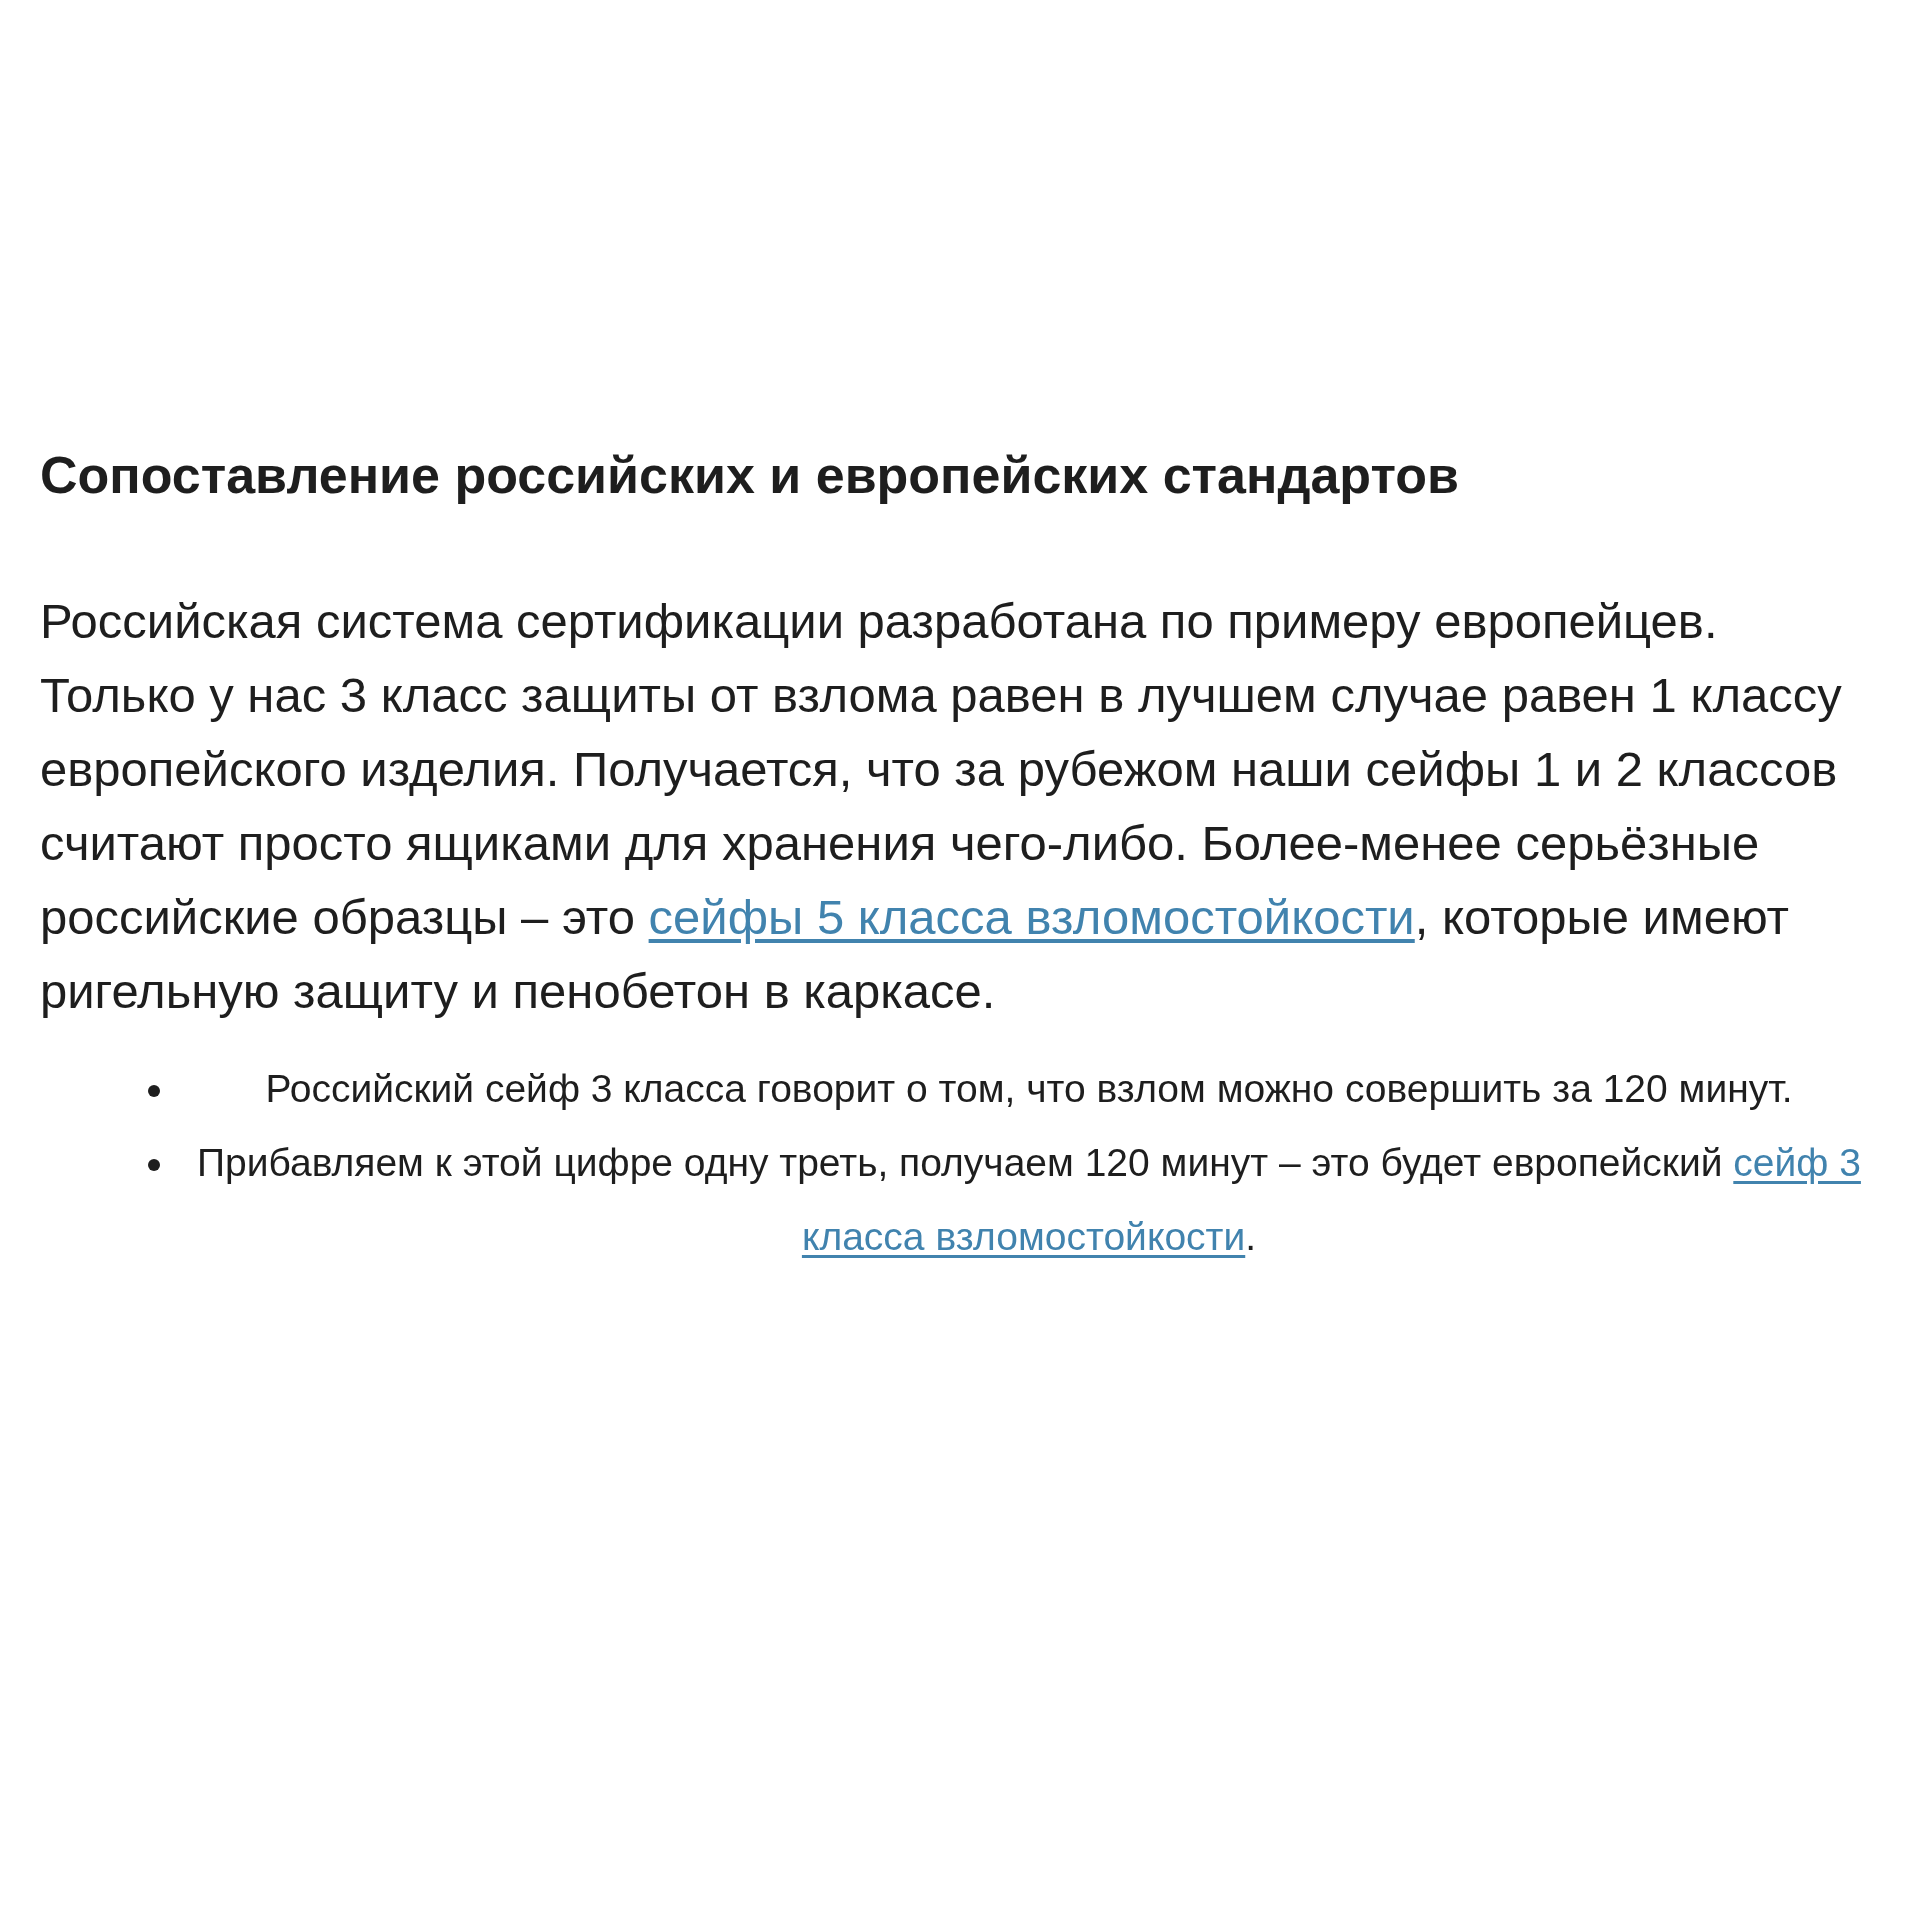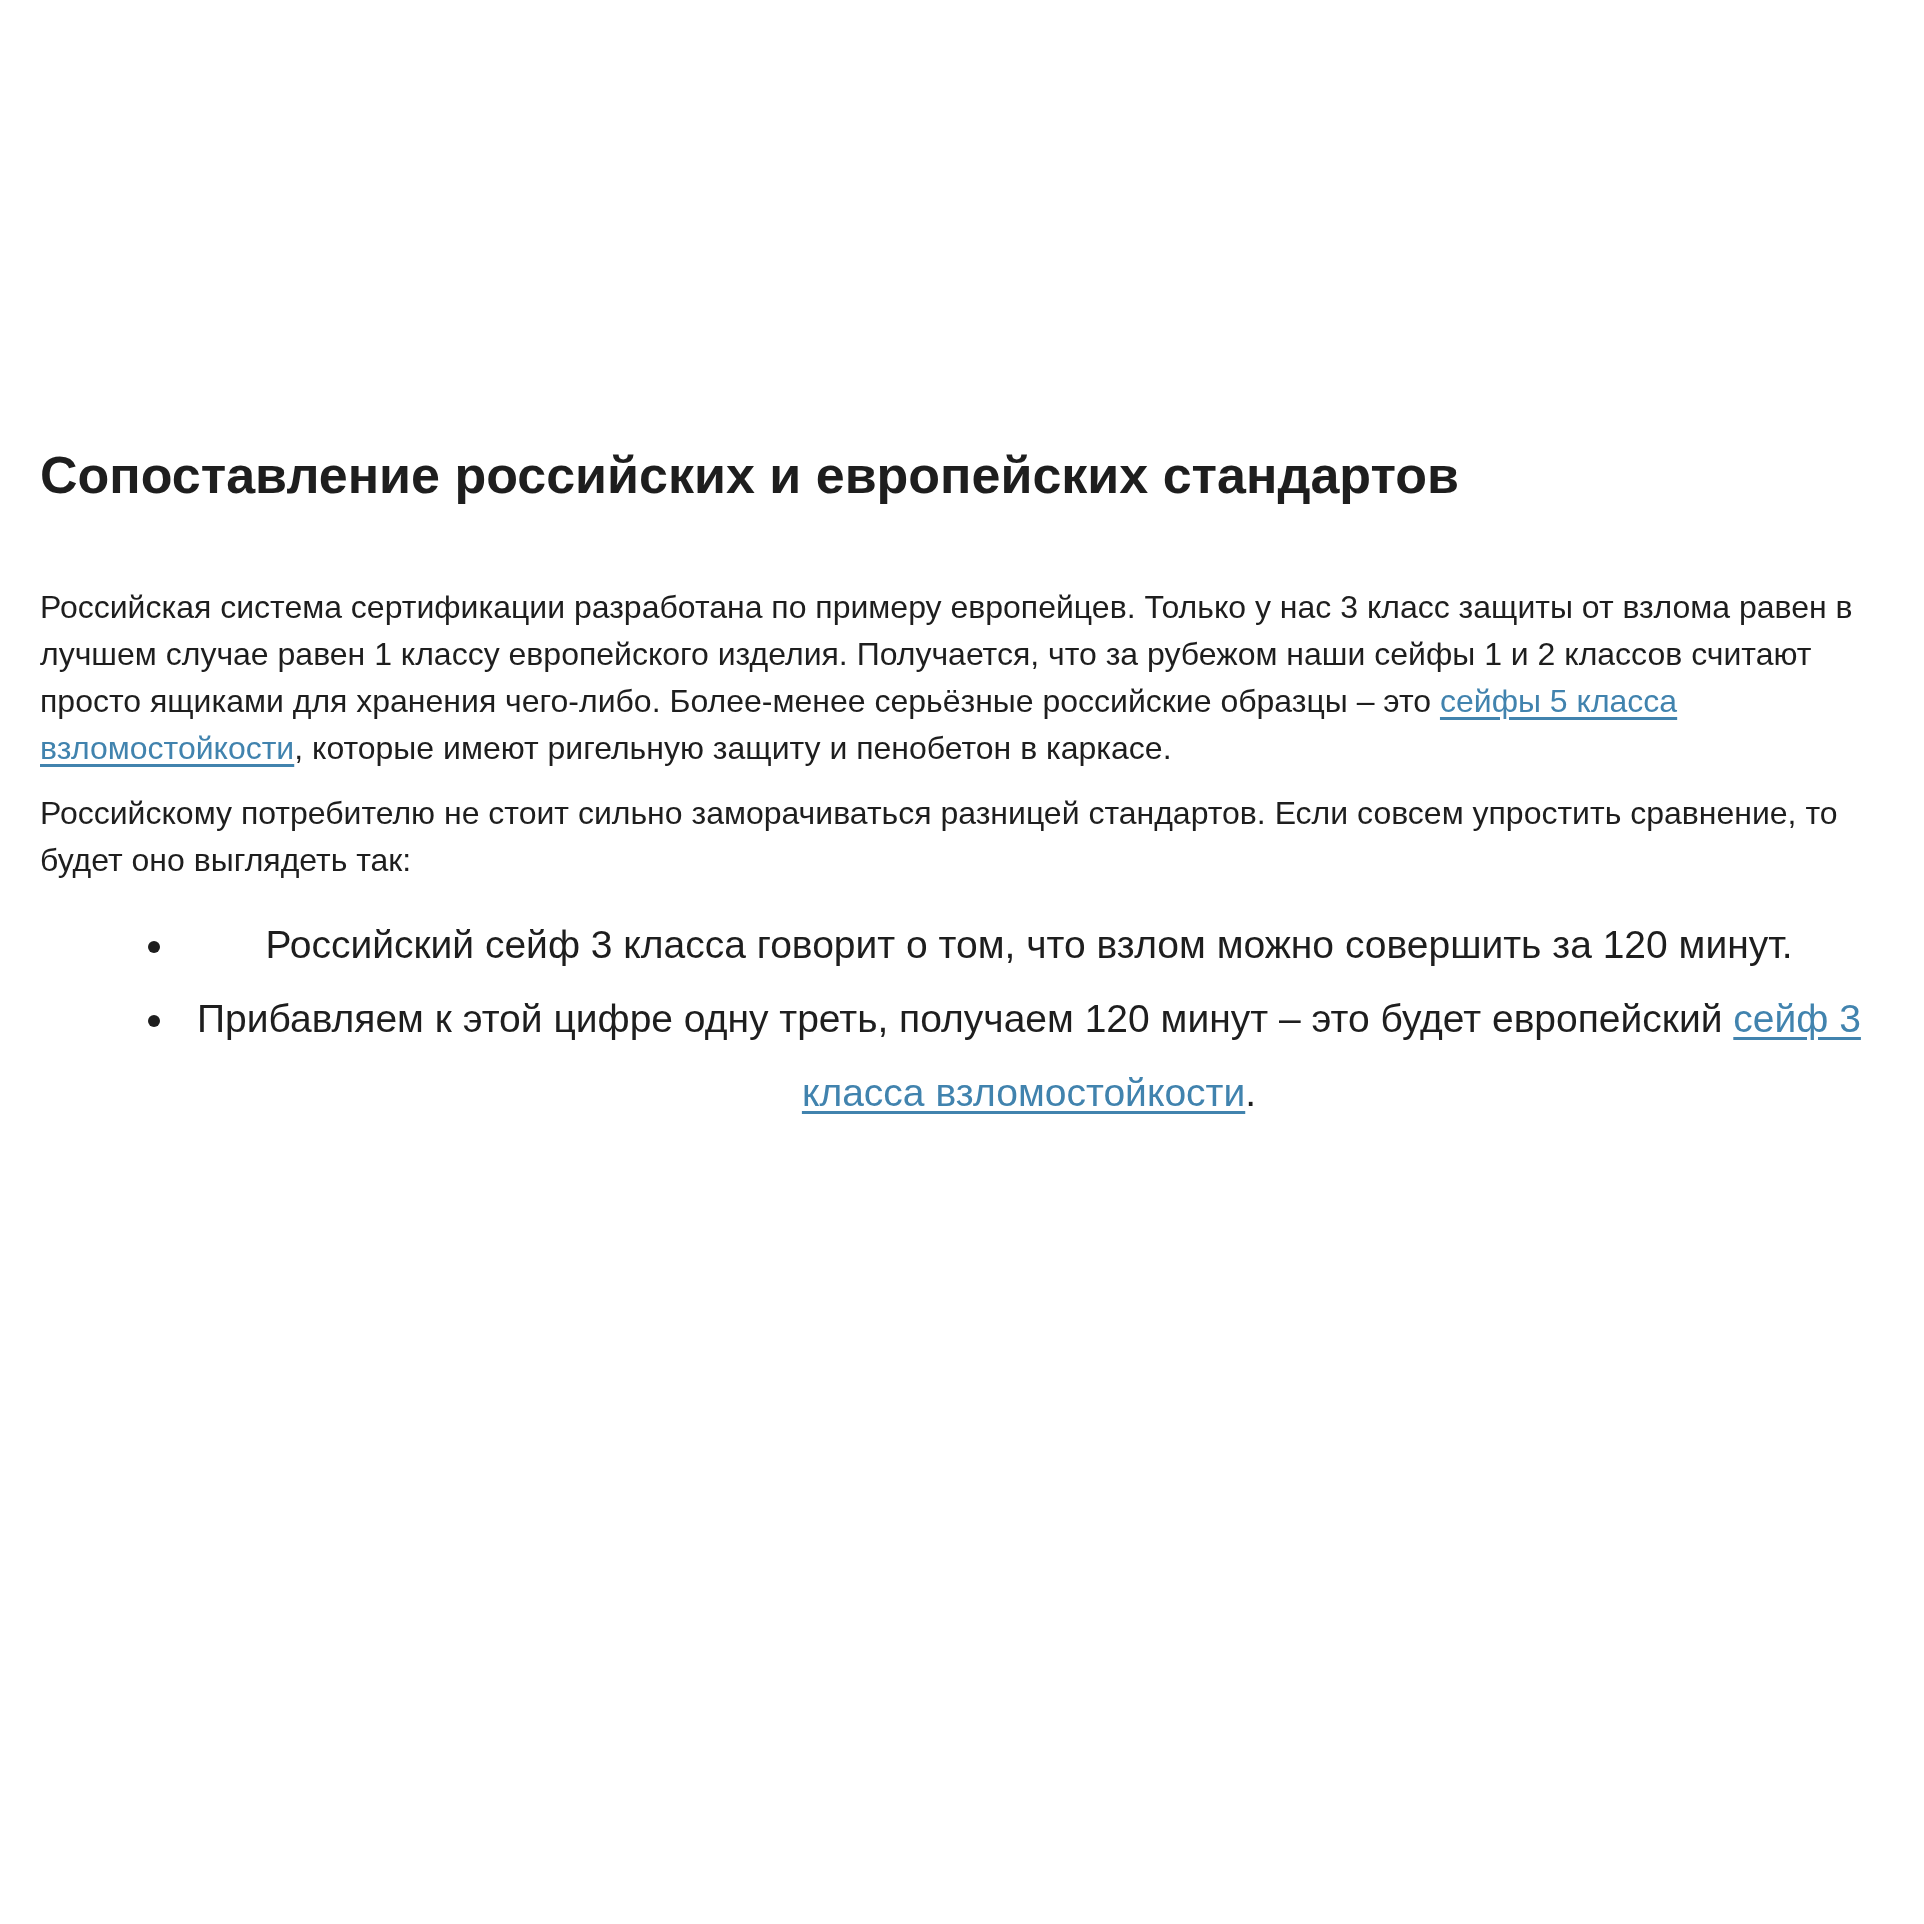--- a/index.html
+++ b/index.html
@@ -24,22 +24,22 @@
   }
   h2.article-heading{
     margin:0 0 78px 0;
     font-size:52px;
     line-height:1.15;
     font-weight:700;
     color:var(--text);
   }
   p.body-text{
     margin:0 0 18px 0;
-    font-size:32px;
-    line-height:47px;
+    font-size:49px;
+    line-height:74px;
     max-width:1840px;
   }
   ul.comparison-list{
     margin:24px 0 0 0;
     padding:0 0 0 138px;
     max-width:1840px;
     text-align:center;
   }
   ul.comparison-list li{
     font-size:39px;
@@ -62,21 +62,20 @@
 </style>
 </head>
 <body>
 
 <div class="page">
 
   <h2 class="article-heading">Сопоставление российских и европейских стандартов</h2>
 
   <p class="body-text"><span>Российская система сертификации разработана по примеру европейцев. Только у нас 3 класс защиты от взлома равен в лучшем случае равен 1 классу европейского изделия. Получается, что за рубежом наши сейфы 1 и 2 классов считают просто ящиками для хранения чего-либо. Более-менее серьёзные российские образцы – это </span><a class="inline-link">сейфы 5 класса взломостойкости</a><span>, которые имеют ригельную защиту и пенобетон в каркасе.</span></p>
 
-  <p class="body-text">Российскому потребителю не стоит сильно заморачиваться разницей стандартов. Если совсем упростить сравнение, то будет оно выглядеть так:</p>
 
   <ul class="comparison-list">
     <li>Российский сейф 3 класса говорит о том, что взлом можно совершить за 120 минут.</li>
     <li><span>Прибавляем к этой цифре одну треть, получаем 120 минут – это будет европейский </span><a class="inline-link">сейф 3 класса взломостойкости</a><span>.</span></li>
   </ul>
 
   <div class="spacer"></div>
 
 
 </div>

